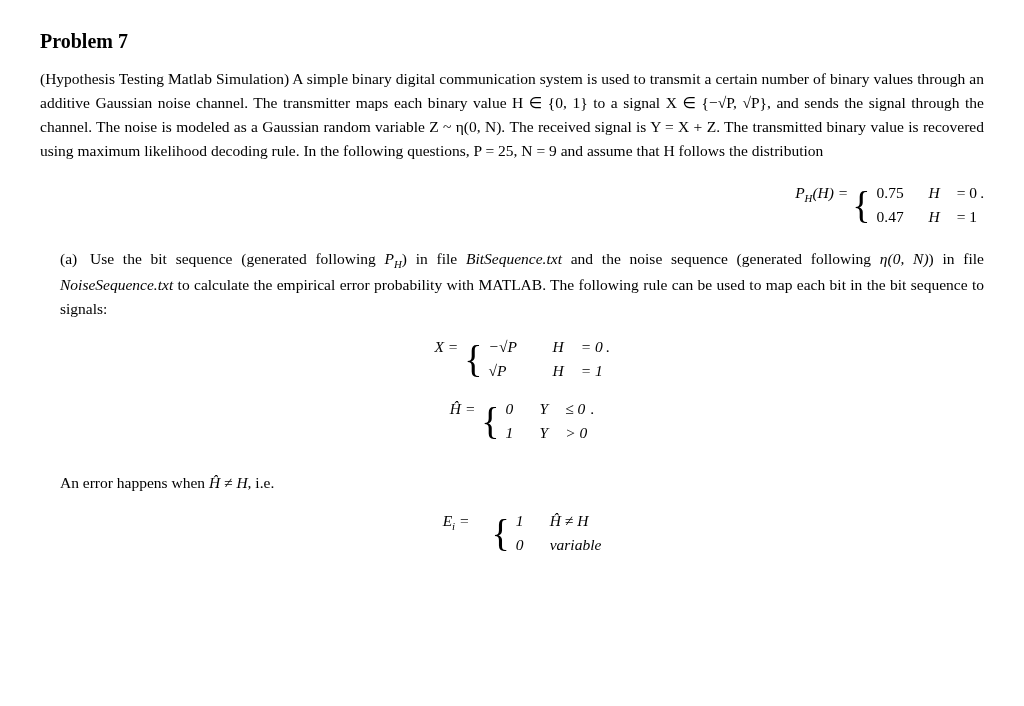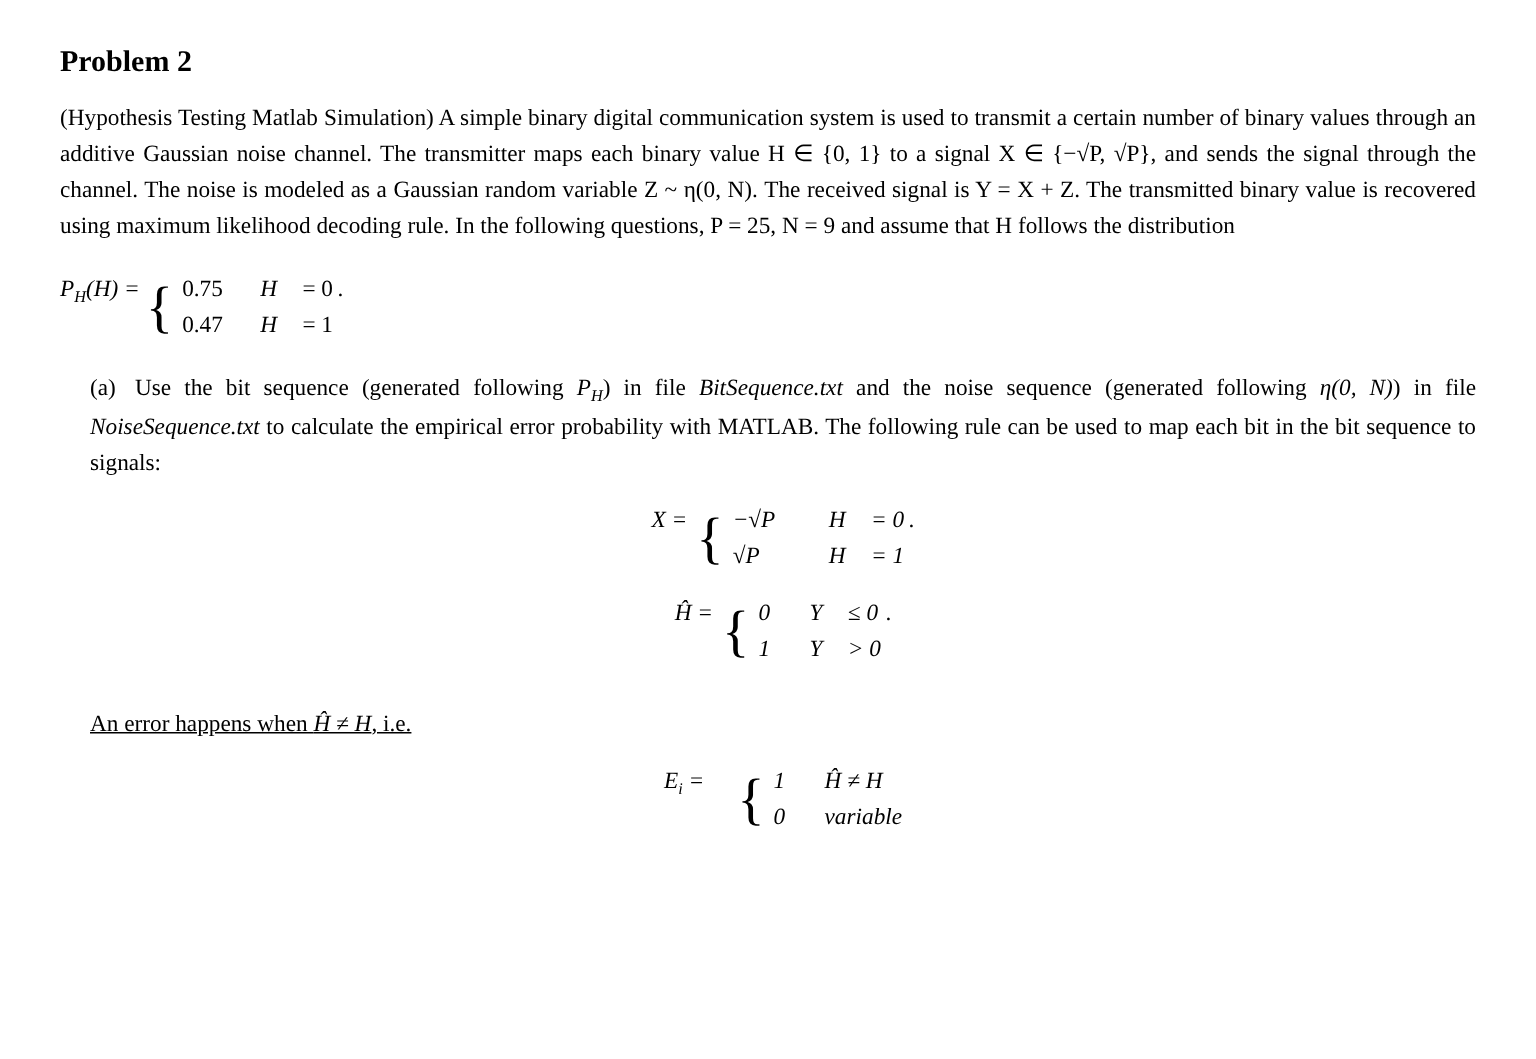--- a/index.html
+++ b/index.html
@@ -23,21 +23,21 @@
     .problem-body {
       font-size: 15.5px;
       line-height: 1.55;
       text-align: justify;
     }
 
     .italic { }
 
     .math-block {
       display: flex;
-      justify-content: flex-start;
+      justify-content: flex-end;
       margin: 18px 0 18px 0;
       font-size: 15.5px;
     }
 
     .brace-system {
       display: inline-flex;
       align-items: center;
       gap: 4px;
     }
 
@@ -83,21 +83,21 @@
     }
     sub { font-size: 0.7em; vertical-align: sub; }
 
     .dot-after { margin-left: 3px; }
 
     .no-italic { font-style: normal; }
   </style>
 </head>
 <body>
 
-<div class="problem-title">Problem 2</div>
+<div class="problem-title">Problem 7</div>
 
 <div class="problem-body">
 
   <span class="italic">(Hypothesis Testing Matlab Simulation)</span><span> A simple binary digital communication system is used to transmit a certain number of binary values through an additive Gaussian noise channel.  The transmitter maps each binary value </span><span class="italic">H</span><span> ∈ {0, 1} to a signal </span><span class="italic">X</span><span> ∈ {−√P, √P}, and sends the signal through the channel.  The noise is modeled as a Gaussian random variable </span><span class="italic">Z</span><span> ~ </span><span class="italic">η(0, N)</span><span>.  The received signal is </span><span class="italic">Y = X + Z</span><span>.  The transmitted binary value is recovered using maximum likelihood decoding rule.  In the following questions, </span><span class="italic">P = 25</span><span>, </span><span class="italic">N = 9</span><span> and assume that </span><span class="italic">H</span><span> follows the distribution</span>
 
   
   <div class="math-block">
     <span style="font-style:italic; margin-right:4px;">
       P<sub style="font-style:italic;">H</sub>(H) =
     </span>
@@ -159,21 +159,21 @@
           <div class="case-row">
             <span style="min-width:20px;">1</span>
             <span style="font-style:italic;">Y</span>
               <span style="margin-left:3px;">&gt; 0</span>
           </div>
         </div>
       </div>
       <span class="dot-after">.</span>
     </div>
 
-    <div style="margin-top:26px;text-decoration:underline;">
+    <div style="margin-top:26px;">
       An error happens when <span style="font-style:italic;">Ĥ ≠ H</span>, i.e.
     </div>
 
     
     <div class="math-small-block">
       <span style="font-style:italic; margin-right:22px;">E<sub style="font-style:italic;">i</sub> =</span>
       <div class="brace-system">
         <span class="big-brace">{</span>
         <div class="cases-table">
           <div class="case-row">

